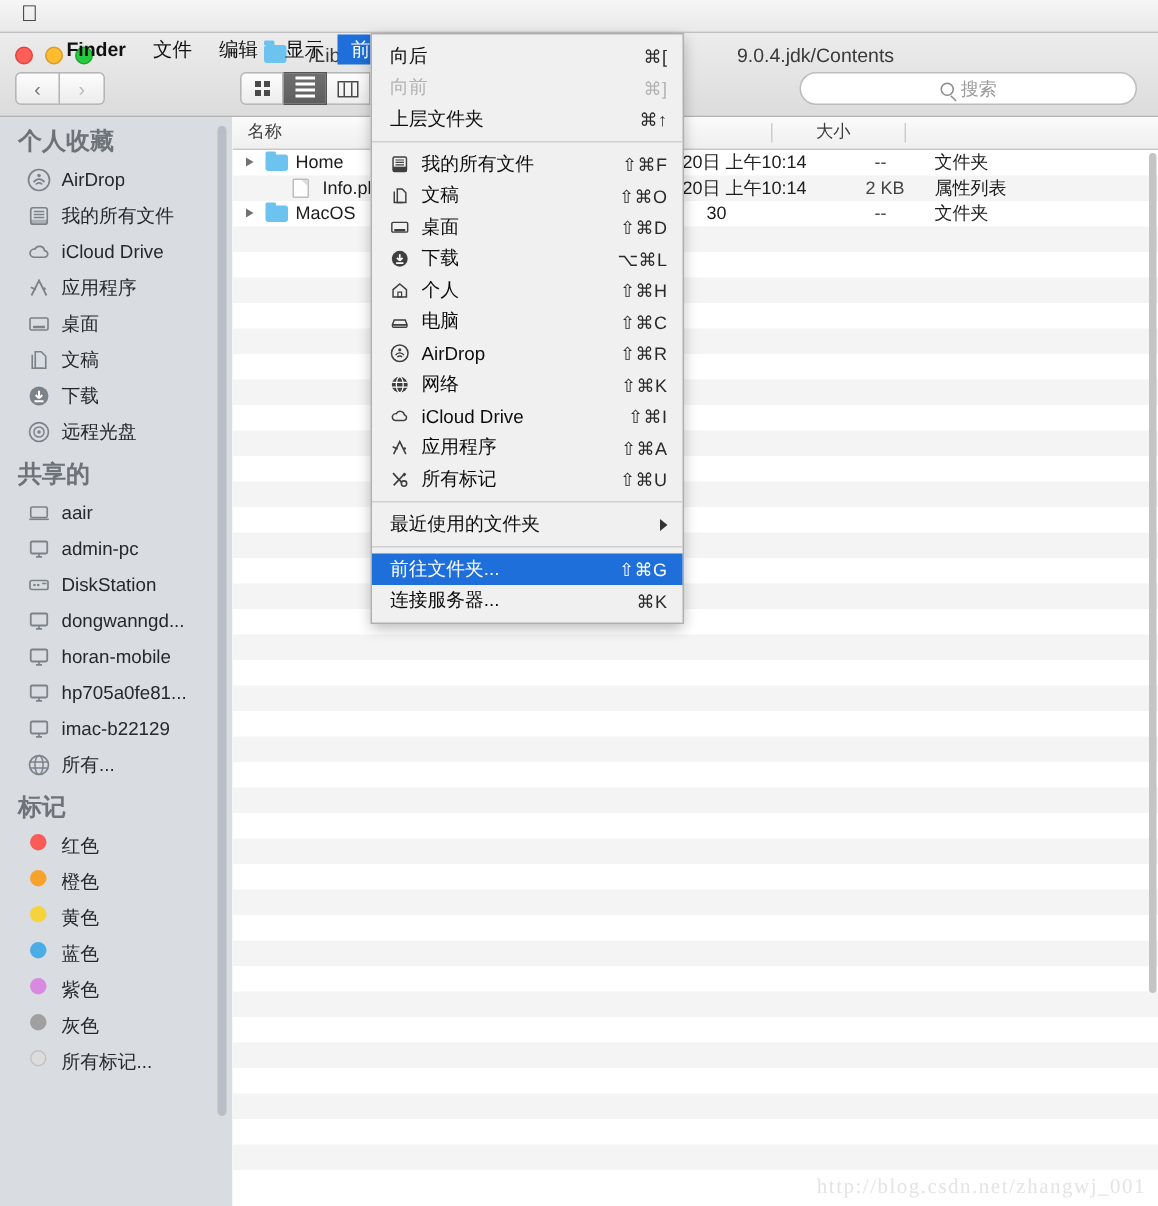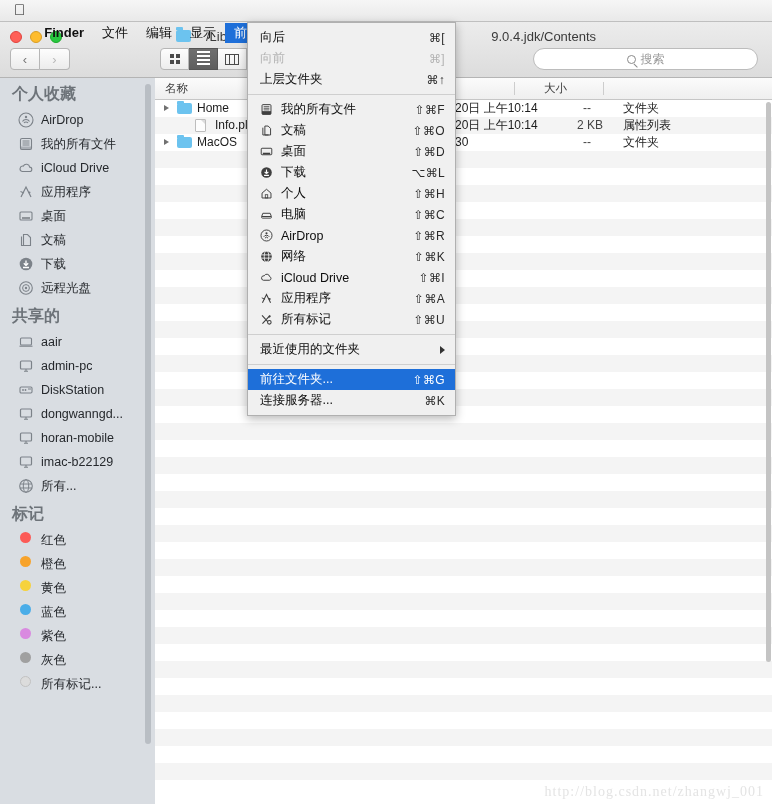--- a/index.html
+++ b/index.html
@@ -397,20 +397,29 @@
           </span>
           <span class="sb-label">horan-mobile</span>
         </div>
         <div class="sb-item">
           <span class="sb-ic">
             <svg width="16" height="16" viewBox="0 0 16 16">
               <rect x="2.5" y="3" width="11" height="8" rx="1" fill="none" stroke="#7c8289" stroke-width="1.2"></rect>
               <path d="M6 13.2h4M8 11v2" stroke="#7c8289" stroke-width="1.1"></path>
             </svg>
           </span>
+          <span class="sb-label">hp705a0fe81...</span>
+        </div>
+        <div class="sb-item">
+          <span class="sb-ic">
+            <svg width="16" height="16" viewBox="0 0 16 16">
+              <rect x="2.5" y="3" width="11" height="8" rx="1" fill="none" stroke="#7c8289" stroke-width="1.2"></rect>
+              <path d="M6 13.2h4M8 11v2" stroke="#7c8289" stroke-width="1.1"></path>
+            </svg>
+          </span>
           <span class="sb-label">imac-b22129</span>
         </div>
         <div class="sb-item">
           <span class="sb-ic">
             <svg width="16" height="16" viewBox="0 0 16 16">
               <circle cx="8" cy="8" r="6.3" fill="none" stroke="#7c8289" stroke-width="1.1"></circle>
               <ellipse cx="8" cy="8" rx="2.7" ry="6.3" fill="none" stroke="#7c8289" stroke-width="1"></ellipse>
               <path d="M1.9 6h12.2M1.9 10h12.2" stroke="#7c8289" stroke-width="1"></path>
             </svg>
           </span>
@@ -485,21 +494,21 @@
           <div class="f-doc"></div>
           <div class="cell r-name indent">Info.plist</div>
           <div class="cell " style="left: 300px;">20日 上午10:14</div>
           <div class="cell " style="left: 408px; width: 40px; text-align: right; color: rgb(68, 68, 68);">2 KB</div>
           <div class="cell " style="left: 468px;">属性列表</div>
         </div>
         <div class="row">
           <div class="tri"></div>
           <div class="f-folder"></div>
           <div class="cell r-name">MacOS</div>
-          <div class="cell " style="left: 300px; text-align: right;">30</div>
+          <div class="cell " style="left: 316px; text-align: right;">30</div>
           <div class="cell " style="left: 396px; width: 40px; text-align: right; color: rgb(68, 68, 68);">--</div>
           <div class="cell " style="left: 468px;">文件夹</div>
         </div>
         <div class="row alt"></div>
         <div class="row"></div>
         <div class="row alt"></div>
         <div class="row"></div>
         <div class="row alt"></div>
         <div class="row"></div>
         <div class="row alt"></div>

